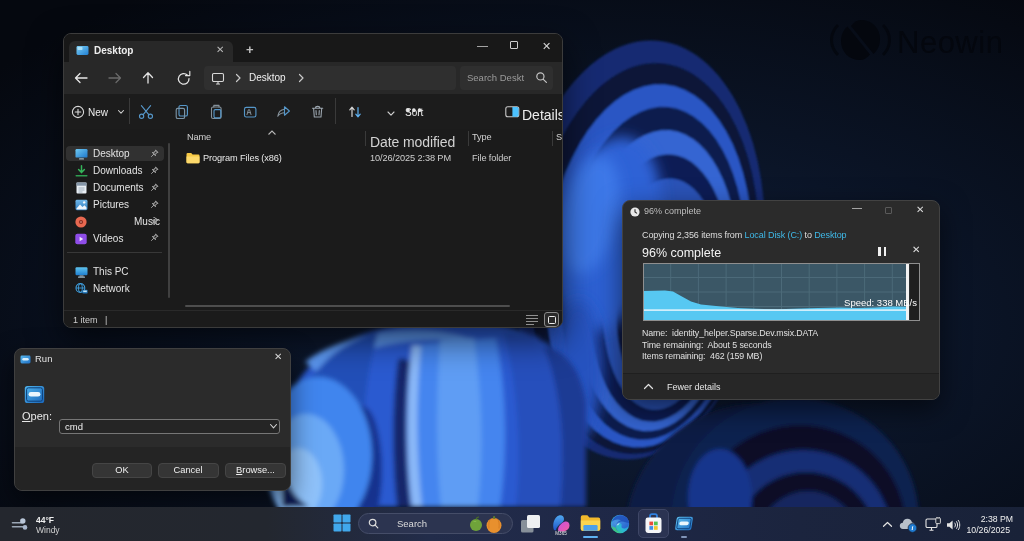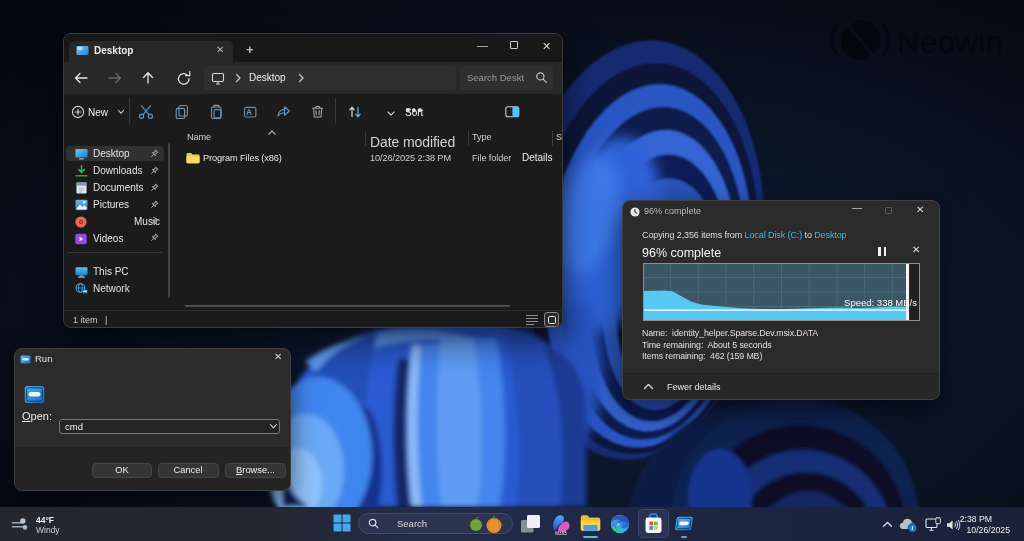--- a/index.html
+++ b/index.html
@@ -211,21 +211,21 @@
       </svg>
     <div class="abs" style="left:301px;top:73px;font-size:10px;color:#ededed;margin-left:40px;">Sort</div>
     <svg class="abs" style="left:322px;top:76px" width="10" height="8" viewBox="0 0 10 8">
         <path d="M2,2 L5,5.2 L8,2" stroke="#cccccc" stroke-width="1.1" fill="none" stroke-linecap="round" stroke-linejoin="round"></path>
       </svg>
     <div class="abs" style="left:342px;top:69px;font-size:12px;letter-spacing:1.5px;color:#e3e3e3;font-weight:bold;">•••</div>
     <svg class="abs" style="left:441px;top:72px" width="15" height="12" viewBox="0 0 15 12">
         <rect x="0.8" y="0.8" width="13" height="10" rx="2" fill="none" stroke="#c9c9c9" stroke-width="1.1"></rect>
         <path d="M7.4,1 L12,1 Q13.6,1 13.6,2.6 L13.6,9.2 Q13.6,10.8 12,10.8 L7.4,10.8 Z" fill="#4cc2ff"></path>
       </svg>
-    <div class="abs" style="left:458px;top:73px;font-size:10px;color:#ededed;margin-top:45px;">Details</div>
+    <div class="abs" style="left:458px;top:73px;font-size:14px;color:#ededed;">Details</div>
 
     <svg class="abs" style="left:203px;top:96px" width="10" height="6" viewBox="0 0 10 6">
         <path d="M1.5,4.5 L5,1 L8.5,4.5" stroke="#b5b5b5" stroke-width="1.1" fill="none"></path>
       </svg>
     <div class="abs" style="left:123px;top:98px;font-size:9.2px;letter-spacing:-0.1px;color:#d2d2d2;">Name</div>
     <div class="abs" style="left:306px;top:100px;font-size:14px;letter-spacing:-0.1px;color:#d2d2d2;">Date modified</div>
     <div class="abs" style="left:408px;top:98px;font-size:9.2px;letter-spacing:-0.1px;color:#d2d2d2;">Type</div>
     <div class="abs" style="left:492px;top:98px;font-size:9.2px;letter-spacing:-0.1px;color:#d2d2d2;">Siz</div>
     <div class="abs" style="left:301px;top:97px;width:1px;height:15px;background:#3a3a3a;"></div>
     <div class="abs" style="left:404px;top:97px;width:1px;height:15px;background:#3a3a3a;"></div>
@@ -558,16 +558,16 @@
         <path d="M12,1 L12,-0.5 M14.2,1 L14.2,-0.5" stroke="#e4e4e4" stroke-width="0.9"></path>
     </svg>
     <svg class="abs" style="left:946px;top:10.5px" width="16" height="14" viewBox="0 0 16 14">
       <path d="M1,5.2 L3.4,5.2 L6.6,2.4 L6.6,11.6 L3.4,8.8 L1,8.8 Z" fill="#e4e4e4"></path>
       <g stroke="#e4e4e4" stroke-width="1" fill="none" stroke-linecap="round">
           <path d="M8.8,5 C9.7,6.1 9.7,7.9 8.8,9"></path>
           <path d="M10.6,3.6 C12,5.4 12,8.6 10.6,10.4"></path>
           <path d="M12.3,2.3 C14.3,4.7 14.3,9.3 12.3,11.7"></path>
         </g>
     </svg>
-    <div class="abs" style="left:937px;top:7px;width:55px;height:9px;font-size:8.7px;color:#f0f0f0;text-align:right;">2:38 PM</div>
+    <div class="abs" style="left:937px;top:7px;width:76px;height:9px;font-size:8.7px;color:#f0f0f0;text-align:right;">2:38 PM</div>
     <div class="abs" style="left:937px;top:17.5px;width:73px;height:9px;font-size:8.7px;color:#f0f0f0;text-align:right;">10/26/2025</div>
   </div>
 </div>
 
 </body></html>

